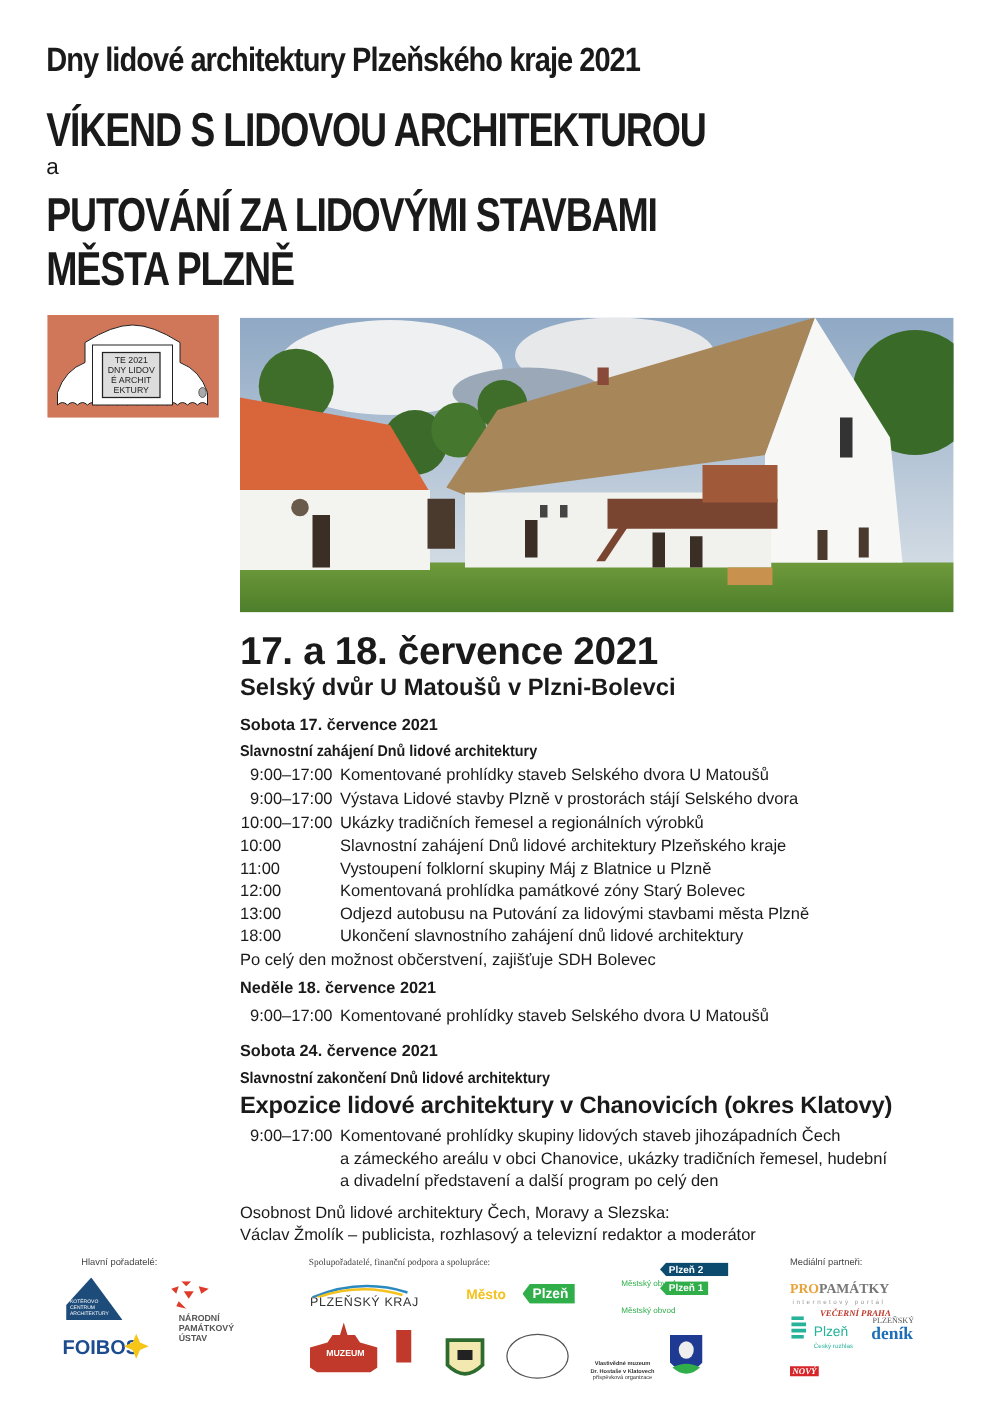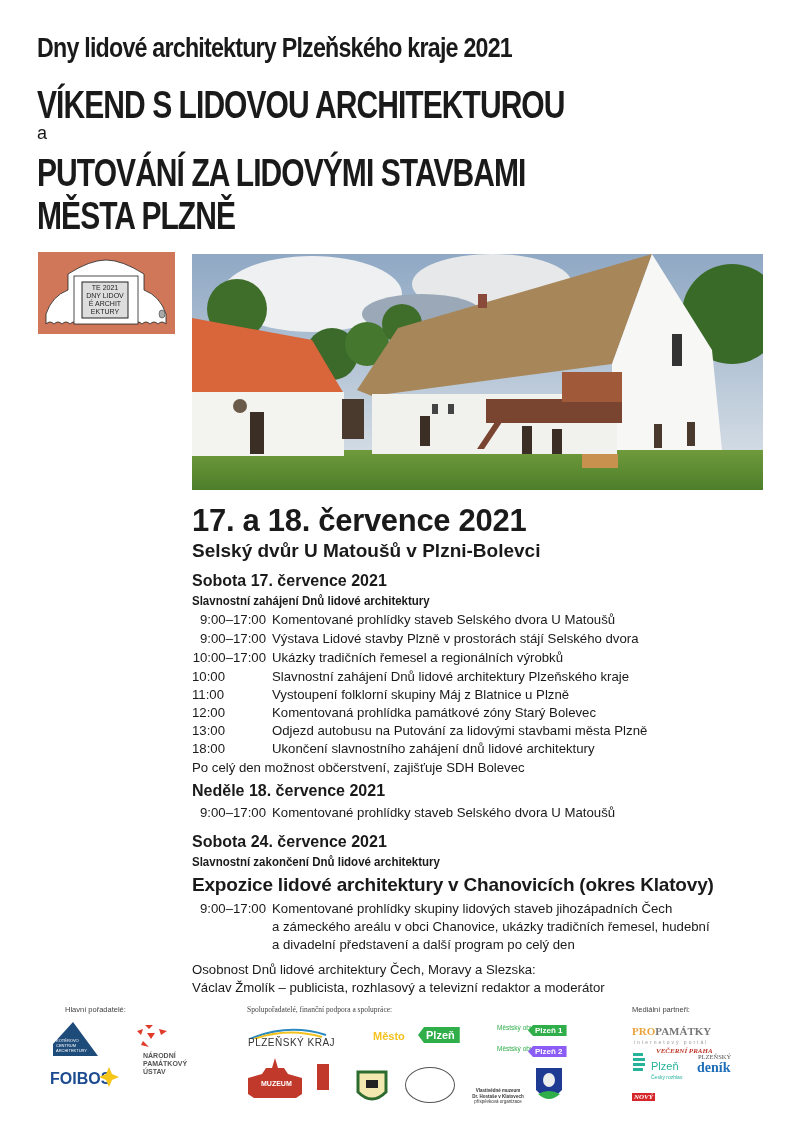--- a/index.html
+++ b/index.html
@@ -12,21 +12,21 @@
 
   .logo-box { position: absolute; left: 38px; top: 252px; width: 137px; height: 82px; background: #d0775a; overflow: hidden; }
   .logo-box svg { display: block; }
 
   .photo { position: absolute; left: 192px; top: 254px; width: 571px; height: 236px; overflow: hidden; }
   .photo svg { display: block; }
 
   .date-title { position: absolute; left: 192px; top: 503px; font-weight: bold; font-size: 31px; letter-spacing: -0.3px; white-space: nowrap; text-align: center; }
   .venue { position: absolute; left: 192px; top: 540px; font-weight: bold; font-size: 19px; white-space: nowrap; }
 
-  .day-h { position: absolute; left: 192px; font-weight: bold; font-size: 16px; white-space: nowrap; }
+  .day-h { position: absolute; left: 192px; font-weight: bold; font-size: 13px; white-space: nowrap; }
   .day-sub { position: absolute; left: 192px; font-weight: bold; font-size: 12.5px; white-space: nowrap; transform: scaleX(0.92); transform-origin: left top; }
   .row { position: absolute; left: 192px; font-size: 13.2px; white-space: nowrap; height: 18px; line-height: 18px; }
   .row .t { display: inline-block; width: 80px; }
   .row .t.r { text-align: right; padding-right: 0; width: 74px; margin-right: 6px; }
   .row .d { display: inline-block; }
   .plain { position: absolute; left: 192px; font-size: 13.2px; white-space: nowrap; line-height: 18px; }
   .expo { position: absolute; left: 192px; top: 874px; font-weight: bold; font-size: 19px; white-space: nowrap; letter-spacing: -0.2px; }
   .indent { position: absolute; left: 272px; font-size: 13.2px; white-space: nowrap; line-height: 18px; }
 
   .foot-lbl { position: absolute; top: 1005px; font-size: 7.5px; color: #444; white-space: nowrap; }
@@ -191,21 +191,21 @@
   <svg width="36" height="40" viewBox="0 0 36 40">
       <path d="M4 6 L32 6 L32 26 Q18 40 4 26 Z" fill="#f3e8b0" stroke="#2e6b2e" stroke-width="3"></path>
       <rect x="12" y="14" width="12" height="8" fill="#222"></rect>
     </svg>
 </div>
 <div class="logo" style="left:405px; top:1067px; width:50px; height:36px; border:1px solid #555; border-radius:50%;"></div>
 
 <div class="txt-logo" style="left:497px; top:1024px; font-size:6.5px; line-height:7px; color:#2fae4a; font-weight:normal; text-align:right; width:30px;">Městský obvod</div>
 <div class="txt-logo" style="left:528px; top:1025px; font-size:8px; color:#fff; background:#2fae4a; padding:1px 4px 1px 7px; clip-path: polygon(5px 0,100% 0,100% 100%,5px 100%,0 50%);">Plzeň 1</div>
 <div class="txt-logo" style="left:497px; top:1045px; font-size:6.5px; line-height:7px; color:#2fae4a; font-weight:normal; text-align:right; width:30px;">Městský obvod</div>
-<div class="txt-logo" style="left:528px; top:1046px; font-size:8px; color:#fff; background:#8b5cf6; padding:1px 4px 1px 7px; clip-path: polygon(5px 0,100% 0,100% 100%,5px 100%,0 50%);">Plzeň 2</div>
+<div class="txt-logo" style="left:528px; top:1010px; font-size:8px; color:#fff; background:#0c4a6e; padding:1px 20px 1px 7px; clip-path: polygon(5px 0,100% 0,100% 100%,5px 100%,0 50%);">Plzeň 2</div>
 <div class="txt-logo" style="left:470px; top:1088px; font-size:4.5px; line-height:5.5px; color:#333; text-align:center; width:56px;">
   <div>Vlastivědné muzeum</div>
   <div>Dr. Hostaše v Klatovech</div>
   <div style="font-weight:normal;">příspěvková organizace</div>
 </div>
 <div class="logo" style="left:536px; top:1068px; width:26px; height:34px;">
   <svg width="26" height="34" viewBox="0 0 26 34">
       <path d="M0 0 L26 0 L26 22 Q13 36 0 22 Z" fill="#1f3a93"></path>
       <ellipse cx="13" cy="12" rx="6" ry="7" fill="#eee"></ellipse>
       <path d="M2 26 Q13 20 24 26 Q13 36 2 26Z" fill="#2fae4a"></path>

